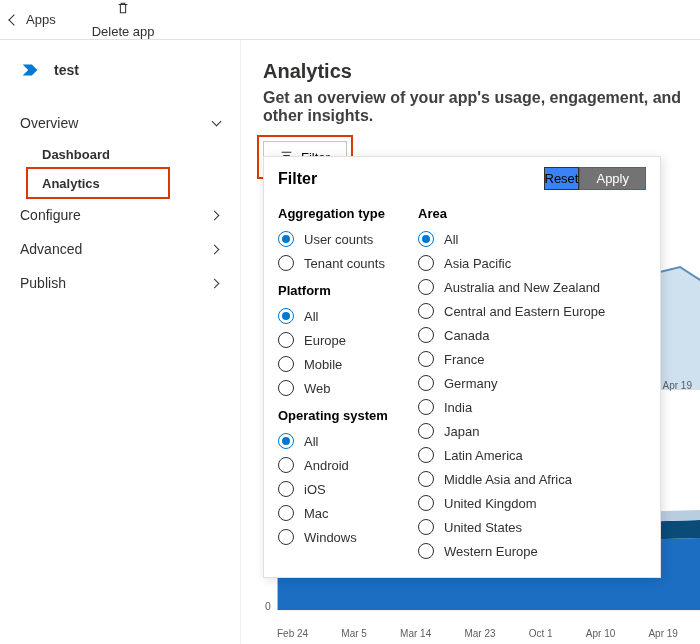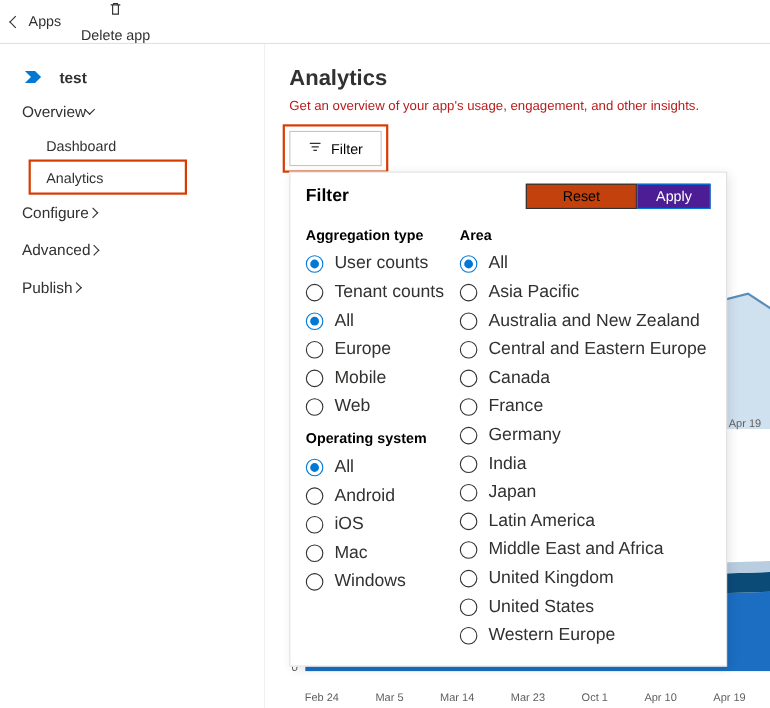--- a/index.html
+++ b/index.html
@@ -1,67 +1,67 @@
 <!DOCTYPE html>
 <html><head>
   <meta charset="utf-8">
   <style>
     * { box-sizing: border-box; margin: 0; padding: 0; font-family: 'Segoe UI', sans-serif; }
     body { width: 700px; height: 644px; background: #fff; overflow: hidden; position: relative; }
 
     
-    .topbar { height: 40px; border-bottom: 1px solid #e1e1e1; display: flex; align-items: center; padding: 0 10px; gap: 18px; font-size: 13px; color: #323130; }
+    .topbar { height: 40px; border-bottom: 1px solid #e1e1e1; display: flex; align-items: center; padding: 0 10px; gap: 36px; font-size: 13px; color: #323130; }
     .topbar .back { display: flex; align-items: center; gap: 8px; cursor: pointer; }
     .topbar .delete { display: flex; align-items: center; gap: 6px; cursor: pointer; flex-direction: column; }
     .chevron-left { width: 8px; height: 8px; border-left: 1px solid #323130; border-bottom: 1px solid #323130; transform: rotate(45deg); }
     .trash-icon svg { width: 14px; height: 14px; stroke: #323130; fill: none; stroke-width: 1.2; }
 
     
     .layout { display: flex; height: calc(644px - 40px); }
     .sidebar { width: 240px; padding: 16px 12px; font-size: 14px; color: #323130; }
     .main { flex: 1; padding: 20px 0 0 22px; position: relative; border-left: 1px solid #f0f0f0; }
 
     
-    .app-header { display: flex; align-items: center; gap: 10px; padding-left: 4px; }
+    .app-header { display: flex; align-items: center; gap: 10px; margin-bottom: 22px; padding-left: 4px; }
     .app-logo { width: 28px; height: 28px; display: flex; align-items: center; justify-content: center; }
     .app-logo svg { width: 22px; height: 22px; fill: #0078d4; }
     .app-name { font-weight: 700; font-size: 14px; }
 
-    .nav-section { display: flex; justify-content: flex-start; align-items: center; padding: 9px 8px; cursor: pointer; font-size: 14px; }
+    .nav-section { display: flex; justify-content: space-between; align-items: center; padding: 9px 8px; cursor: pointer; font-size: 14px; }
     .nav-section .arrow { width: 7px; height: 7px; border-right: 1px solid #323130; border-bottom: 1px solid #323130; }
     .nav-section .arrow.down { transform: rotate(45deg); margin-top: -3px; }
     .nav-section .arrow.right { transform: rotate(-45deg); margin-right: 2px; }
 
     .sub-items { padding-left: 22px; }
-    .sub-item { padding: 7px 8px; font-size: 13px; cursor: pointer; }
+    .sub-item { padding: 7px 8px; font-size: 13px; cursor: pointer; font-weight: bold; }
     .sub-item.highlight { position: relative; }
     .sub-item.highlight::after { content: ''; position: absolute; left: -8px; top: -2px; width: 140px; height: 28px; border: 2px solid #d83b01; }
 
     
     .page-title { font-size: 20px; font-weight: 600; color: #323130; margin-bottom: 6px; }
-    .page-desc { font-size: 12px; color: #b91c1c; margin-bottom: 16px; }
+    .page-desc { font-size: 16px; color: #404040; margin-bottom: 16px; font-weight: bold; }
 
     .filter-btn { display: inline-flex; align-items: center; gap: 8px; padding: 7px 16px; border: 1px solid #c8c6c4; background: #fff; font-size: 13px; cursor: pointer; position: relative; }
     .filter-btn-box { position: relative; display: inline-block; }
     .filter-btn-box::after { content: ''; position: absolute; left: -6px; top: -6px; right: -6px; bottom: -6px; border: 2px solid #d83b01; pointer-events: none; }
     .filter-icon svg { width: 13px; height: 13px; stroke: #323130; stroke-width: 1.4; fill: none; }
 
     
     .filter-panel { position: absolute; left: 22px; top: 116px; width: 398px; background: #fff; border: 1px solid #e1e1e1; box-shadow: 2px 2px 10px rgba(0,0,0,0.12); padding: 10px 14px 14px 14px; z-index: 10; }
     .filter-header { display: flex; justify-content: space-between; align-items: center; margin-bottom: 8px; }
     .filter-title { font-size: 16px; font-weight: 700; }
     .filter-actions { display: flex; gap: 0; }
-    .btn-reset { padding: 3px 33px; border: 1px solid #323130; background: #c2410c; font-size: 13px; cursor: pointer; }
-    .btn-apply { padding: 3px 16px; border: 1px solid #0078d4; background: #4c1d95; color: #fff; font-size: 13px; cursor: pointer; }
+    .btn-reset { padding: 3px 0; border: 1px solid #323130; background: #3b82f6; font-size: 13px; cursor: pointer; }
+    .btn-apply { padding: 3px 16px; border: 1px solid #0078d4; background: #737373; color: #fff; font-size: 13px; cursor: pointer; }
 
     .filter-cols { display: flex; }
     .filter-col1 { width: 140px; }
     .filter-col2 { flex: 1; }
     .filter-group-title { font-size: 13px; font-weight: 700; margin: 8px 0 6px; }
-    .radio-opt { display: flex; align-items: center; gap: 10px; padding: 4px 0; cursor: pointer; font-size: 16px; color: #323130; }
+    .radio-opt { display: flex; align-items: center; gap: 10px; padding: 4px 0; cursor: pointer; font-size: 13px; color: #323130; }
     .radio-circle { width: 16px; height: 16px; border: 1px solid #323130; border-radius: 50%; display: flex; align-items: center; justify-content: center; flex-shrink: 0; }
     .radio-opt.selected .radio-circle { border-color: #0078d4; }
     .radio-opt.selected .radio-circle::after { content: ''; width: 8px; height: 8px; background: #0078d4; border-radius: 50%; }
 
     
     .chart-bg { position: absolute; right: 0; top: 180px; width: 180px; height: 180px; z-index: 1; overflow: hidden; }
     .chart-bg svg { width: 200px; height: 170px; }
     .chart2 { position: absolute; right: 0; left: 22px; top: 420px; height: 195px; z-index: 1; overflow: hidden; }
     .chart2 svg { width: 100%; height: 160px; }
     .chart2-xaxis { display: flex; justify-content: space-between; padding: 4px 22px 0 14px; font-size: 10px; color: #605e5c; }
@@ -199,20 +199,21 @@
           <div id="grp-aggregation">
               <div class="radio-opt selected">
                 <span class="radio-circle"></span>
                 <span>User counts</span>
               </div>
               <div class="radio-opt">
                 <span class="radio-circle"></span>
                 <span>Tenant counts</span>
               </div>
             </div>
+          <div class="filter-group-title">Platform</div>
           <div id="grp-platform">
               <div class="radio-opt selected">
                 <span class="radio-circle"></span>
                 <span>All</span>
               </div>
               <div class="radio-opt">
                 <span class="radio-circle"></span>
                 <span>Europe</span>
               </div>
               <div class="radio-opt">
@@ -286,21 +287,21 @@
               <div class="radio-opt">
                 <span class="radio-circle"></span>
                 <span>Japan</span>
               </div>
               <div class="radio-opt">
                 <span class="radio-circle"></span>
                 <span>Latin America</span>
               </div>
               <div class="radio-opt">
                 <span class="radio-circle"></span>
-                <span>Middle East and Africa</span>
+                <span>Middle Asia and Africa</span>
               </div>
               <div class="radio-opt">
                 <span class="radio-circle"></span>
                 <span>United Kingdom</span>
               </div>
               <div class="radio-opt">
                 <span class="radio-circle"></span>
                 <span>United States</span>
               </div>
               <div class="radio-opt">

